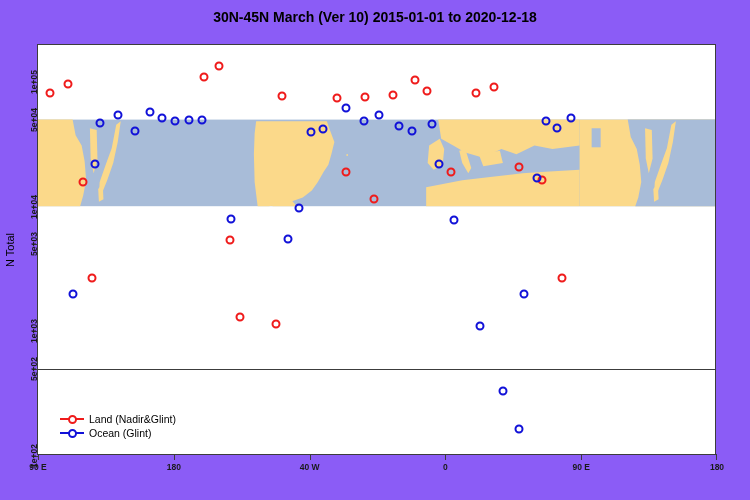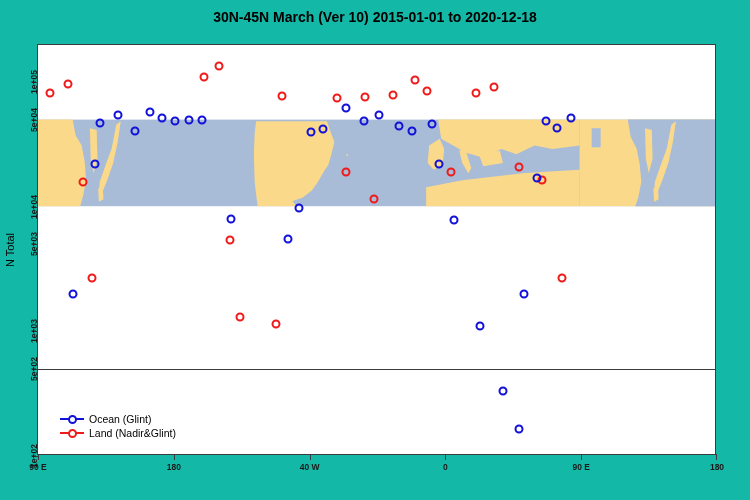--- a/index.html
+++ b/index.html
@@ -1,17 +1,17 @@
 <!DOCTYPE html>
 <html><head>
 <meta charset="utf-8">
 <style>
   html,body{margin:0;padding:0;background:#ffffff;}
   body{width:750px;height:500px;font-family:"Liberation Sans",sans-serif;overflow:hidden;}
-  #root{position:relative;width:750px;height:500px;background:#14b8a6;}
+  #root{position:relative;width:750px;height:500px;background:#8b5cf6;}
 
   #chart-title{
     position:absolute;left:0;top:9px;width:750px;text-align:center;
     font-size:14px;font-weight:bold;color:#000;letter-spacing:0px;
   }
 
   
   #plot-frame{
     position:absolute;left:37px;top:44px;width:679px;height:411px;
     border:1px solid #3c3c3c;box-sizing:border-box;background:#fff;font-weight:bold;
@@ -214,27 +214,27 @@
         <div class="xtick" style="left: 543.2px;"></div>
         <div class="xlabel" style="left: 543.2px;">90 E</div>
         <div class="xtick" style="left: 678px;"></div>
         <div class="xlabel" style="left: 679px;">180</div>
       </div>
   </div>
 
   <div id="legend">
       <div class="leg-row">
         <div class="leg-sym">
+          <div class="leg-line" style="background: rgb(239, 27, 27);"></div>
+          <div class="leg-dot" style="border-color: rgb(239, 27, 27);"></div>
+        </div>
+        <div class="leg-text">Land (Nadir&amp;Glint)</div>
+      </div>
+      <div class="leg-row">
+        <div class="leg-sym">
           <div class="leg-line" style="background: rgb(17, 17, 216);"></div>
           <div class="leg-dot" style="border-color: rgb(17, 17, 216);"></div>
         </div>
         <div class="leg-text">Ocean (Glint)</div>
       </div>
-      <div class="leg-row">
-        <div class="leg-sym">
-          <div class="leg-line" style="background: rgb(239, 27, 27);"></div>
-          <div class="leg-dot" style="border-color: rgb(239, 27, 27);"></div>
-        </div>
-        <div class="leg-text">Land (Nadir&amp;Glint)</div>
-      </div>
     </div>
 
 </div>
 
 </body></html>

